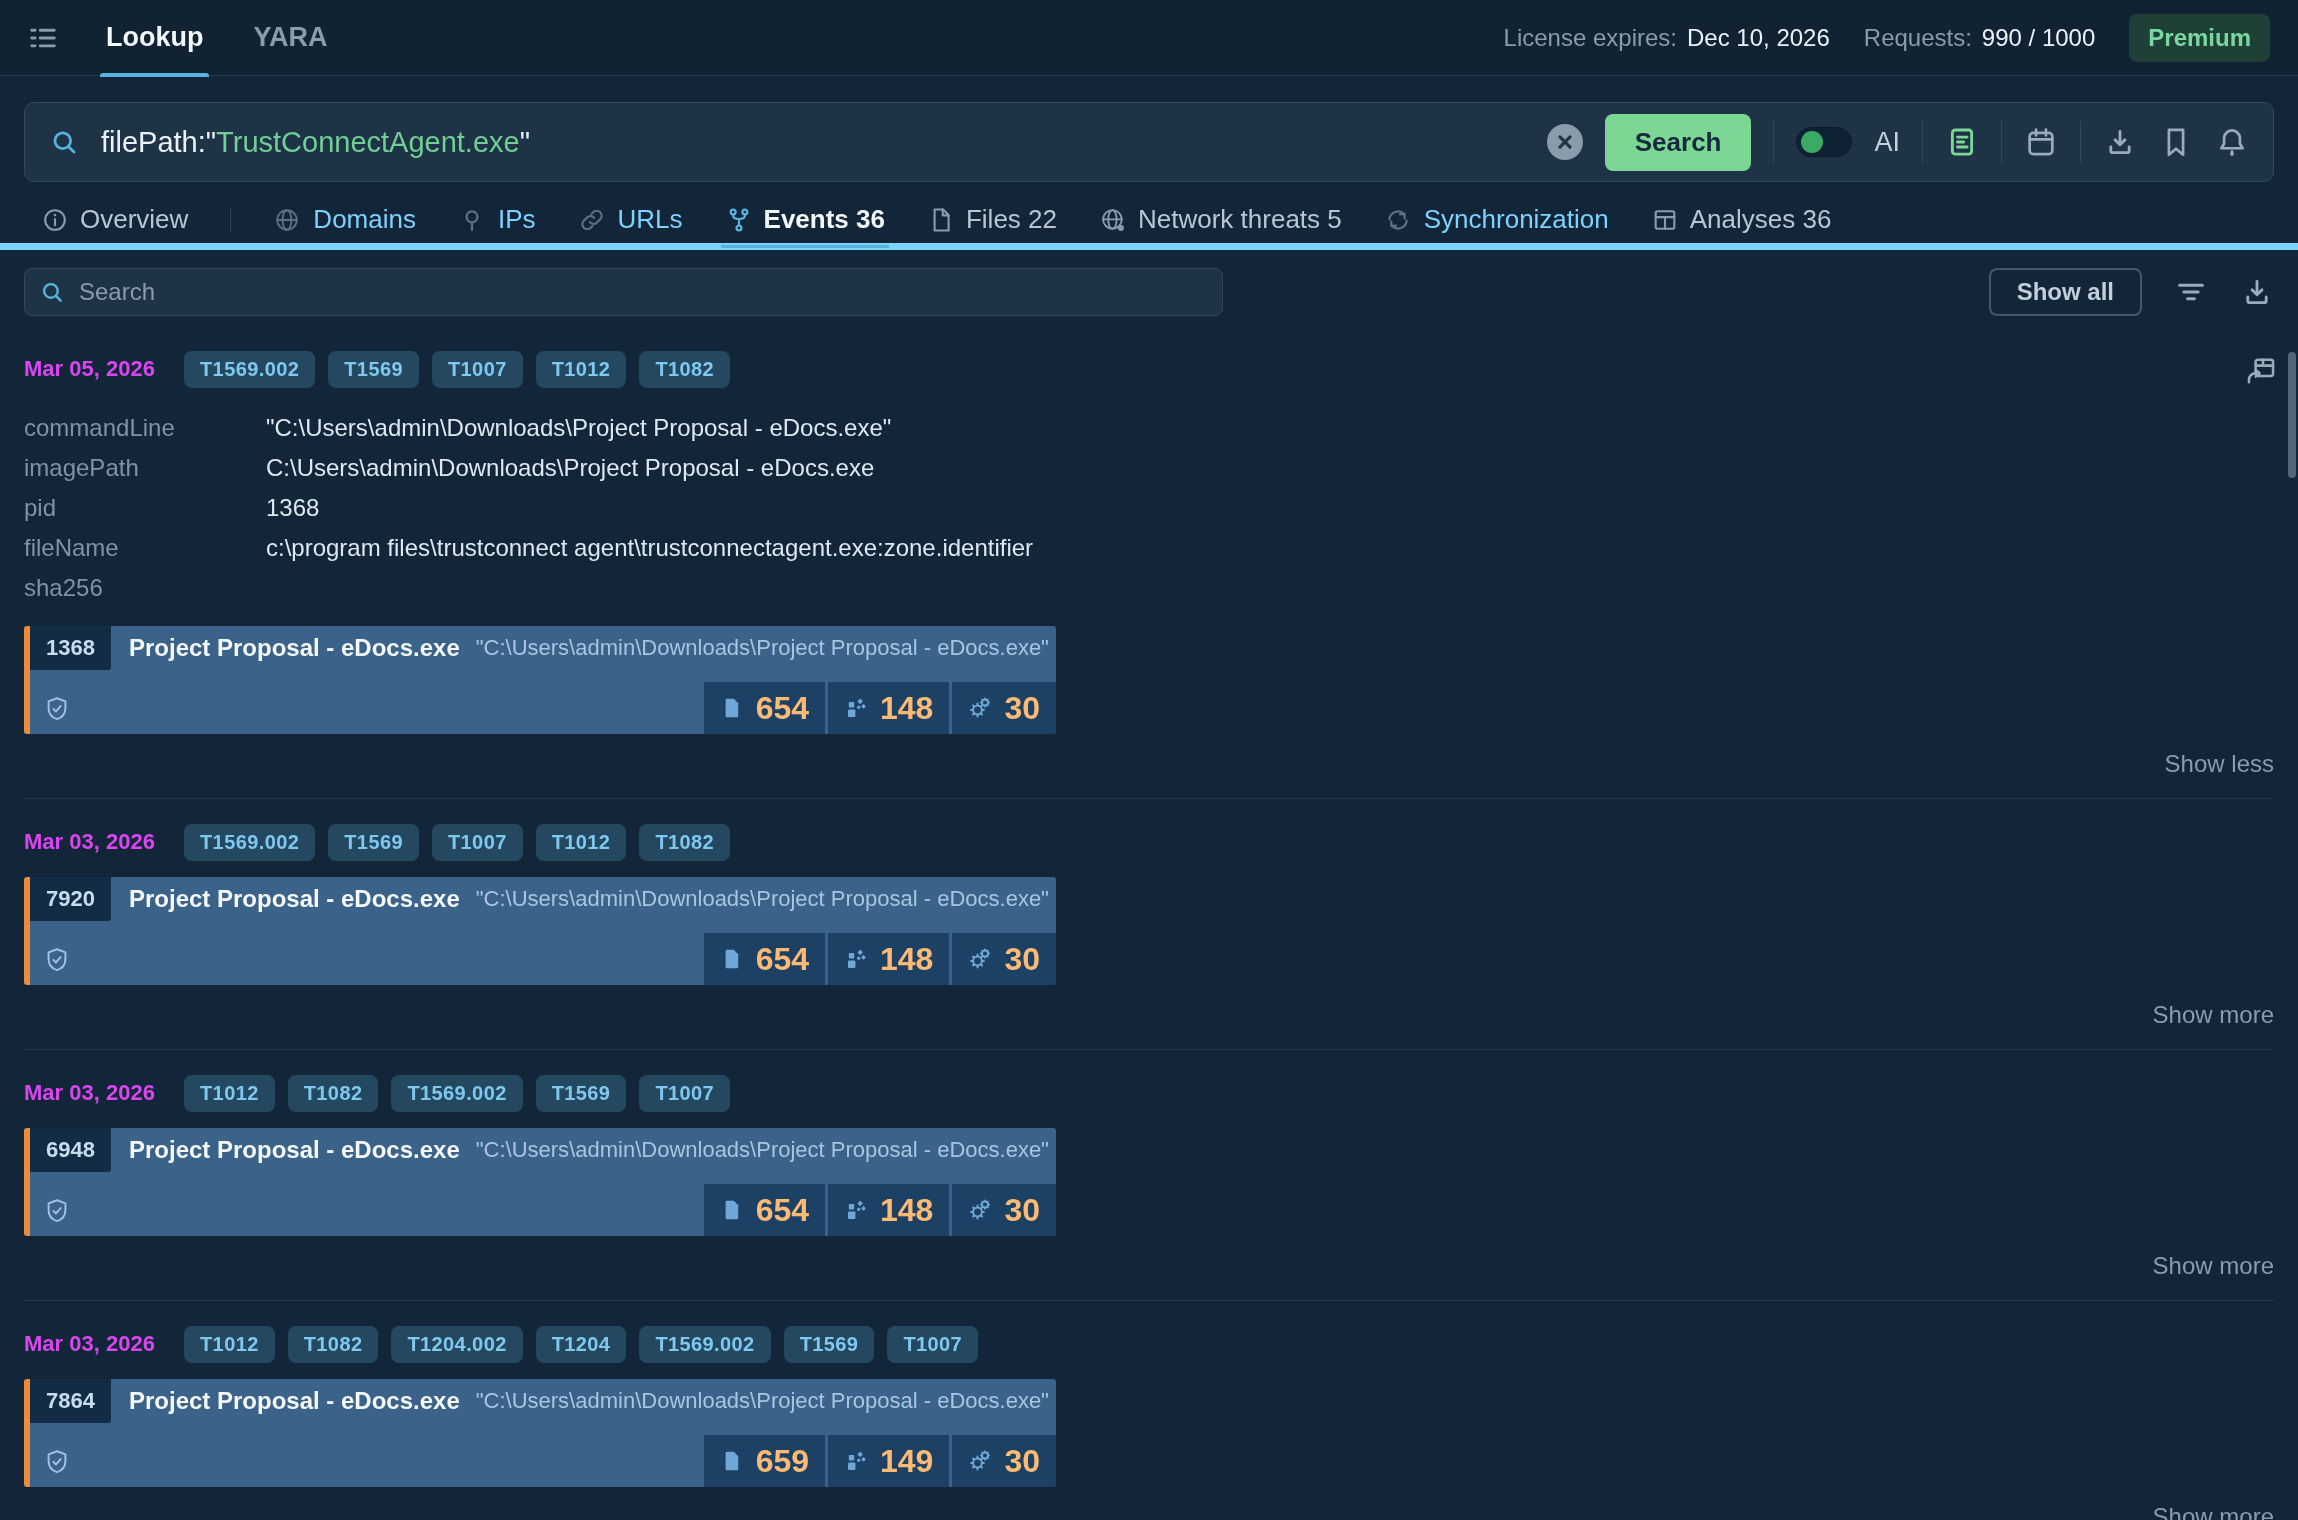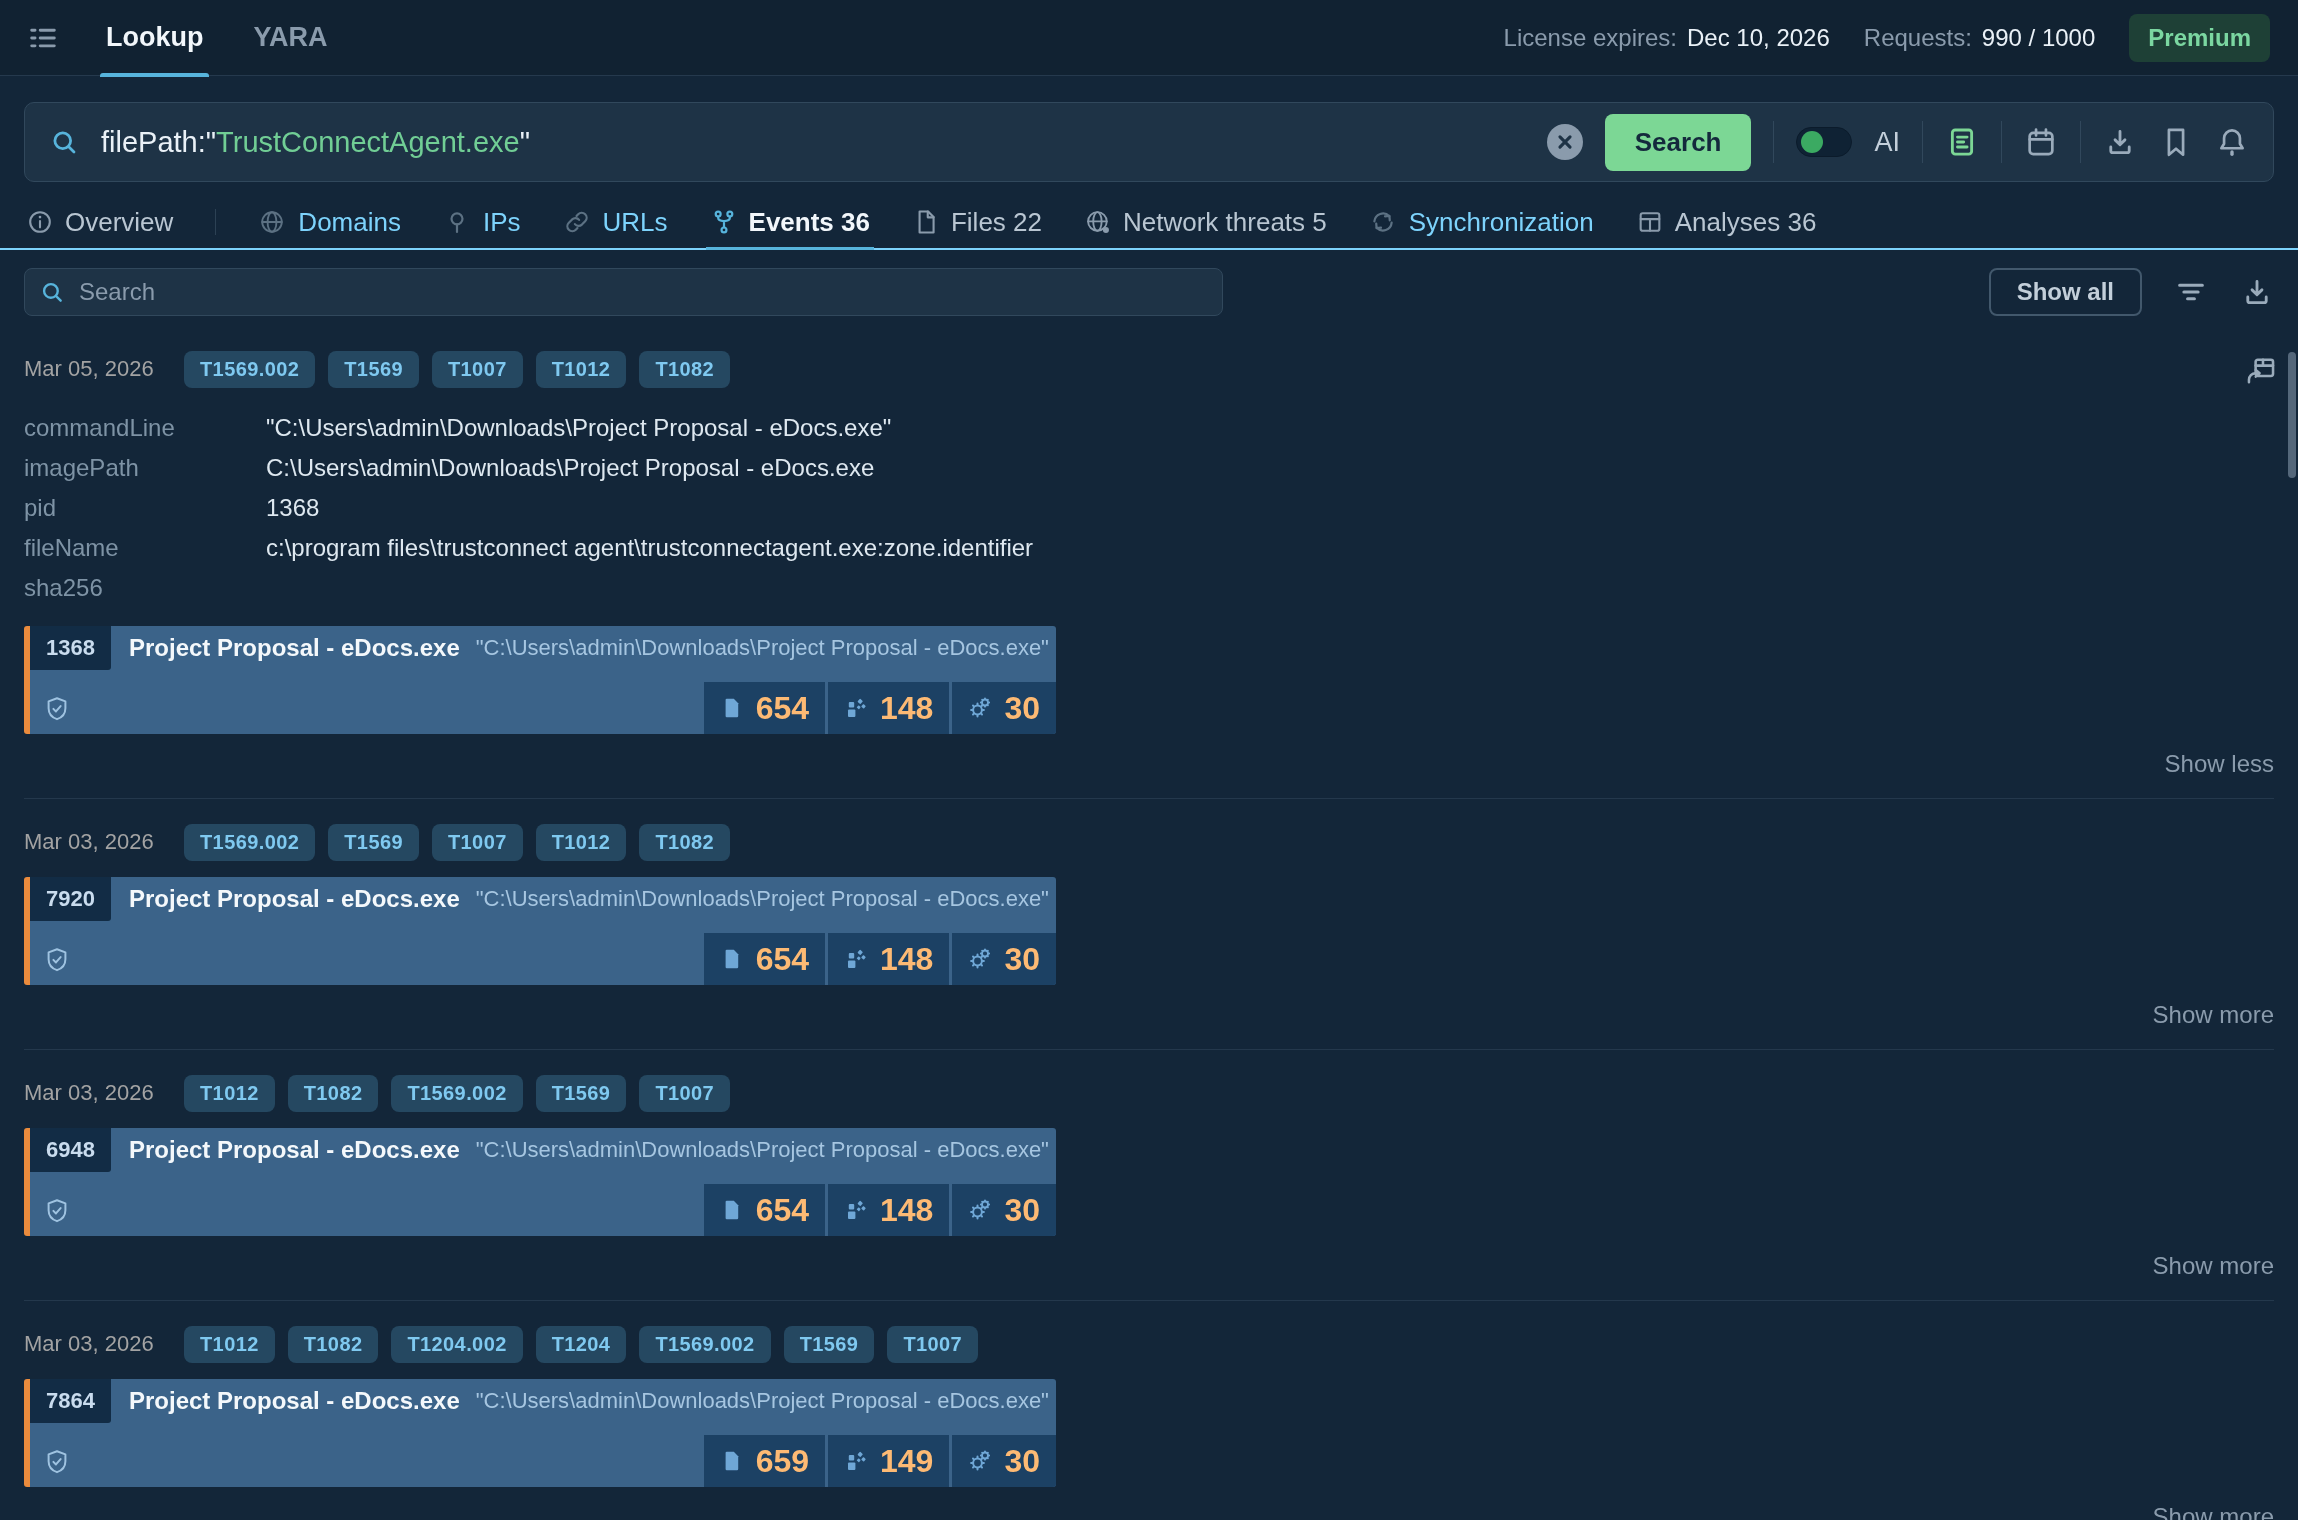--- a/index.html
+++ b/index.html
@@ -42,22 +42,22 @@
   .vdiv { width:1px; height:42px; background:#31485C; }
   .toggle { width:56px; height:30px; border-radius:16px; background:#0F2234;
             border:1px solid #0B1B2B; position:relative; cursor:pointer; flex:none; }
   .toggle .knob { position:absolute; left:4px; top:3px; width:22px; height:22px;
                   border-radius:50%; background:#3BAA62; }
   .ai-label { font-size:27px; color:#C3CFDA; }
   .icon-btn { width:34px; height:34px; color:#9AABBB; cursor:pointer; }
   .icon-btn.green { color:#7CD795; }
 
   
-  .tabs { height:54px; border-bottom:2px solid #7dd3fc; display:flex; align-items:center;
-          padding:0 26px; margin-top:14px; }
+  .tabs { height:54px; border-bottom:7px solid #7dd3fc; display:flex; align-items:center;
+          padding:0 41px; margin-top:14px; }
   .tab { display:flex; align-items:center; gap:11px; height:54px; position:relative;
          margin-right:42px; font-size:26px; color:#B9C6D2; cursor:pointer; white-space:nowrap; }
   .tab .t-icon { width:28px; height:28px; color:#8A9BAC; flex:none; }
   .tab.dim { color:#7dd3fc;gap:12px; }
   .tab.dim .t-icon { color:#5C7183; }
   .tab.active { color:#F2F7FB; font-weight:bold; }
   .tab.active .t-icon { color:#57B4DC; }
   .tab.active::after { content:""; position:absolute; left:-4px; right:-4px; bottom:-1px;
                        height:3px; background:#57B4DC; }
   .tab-divider { width:1px; height:26px; background:#2C4154; margin-right:42px; }
@@ -72,21 +72,21 @@
   .mini-search input::placeholder { color:#8A9BAC; }
   .toolbar-right { margin-left:auto; display:flex; align-items:center; gap:32px; }
   .show-all { border:2px solid #42586C; color:#C3CFDA; background:transparent; border-radius:8px;
               font-size:24px; font-weight:bold; padding:8px 26px; cursor:pointer; font-family:Liberation Sans, sans-serif; }
 
   
   .events { padding:0 24px; position:relative; }
   .event-group { padding-top:28px; }
   .event-group + .event-group { margin-top:20px; border-top:1px solid #24384C; padding-top:26px; }
   .event-header { display:flex; align-items:center; height:34px; position:relative; }
-  .event-date { font-size:22px; font-weight:normal; color:#a3a3a3; width:160px; flex:none; }
+  .event-date { font-size:22px; font-weight:bold; color:#d946ef; width:160px; flex:none; }
   .tags { display:flex; gap:13px; }
   .tag { background:#254861; color:#7FC9F0; font-weight:bold; font-size:20px; padding:7px 16px;
          border-radius:8px; letter-spacing:.4px; cursor:pointer; }
   .open-window-btn { position:absolute; right:-4px; top:2px; width:34px; height:34px;
                      color:#9AABBB; cursor:pointer; }
   .fields { margin-top:22px; font-size:24px; }
   .field-row { display:flex; line-height:40px; }
   .field-label { width:242px; color:#7E93A5; flex:none; }
   .field-value { color:#DEE8F0; white-space:pre; }
 

